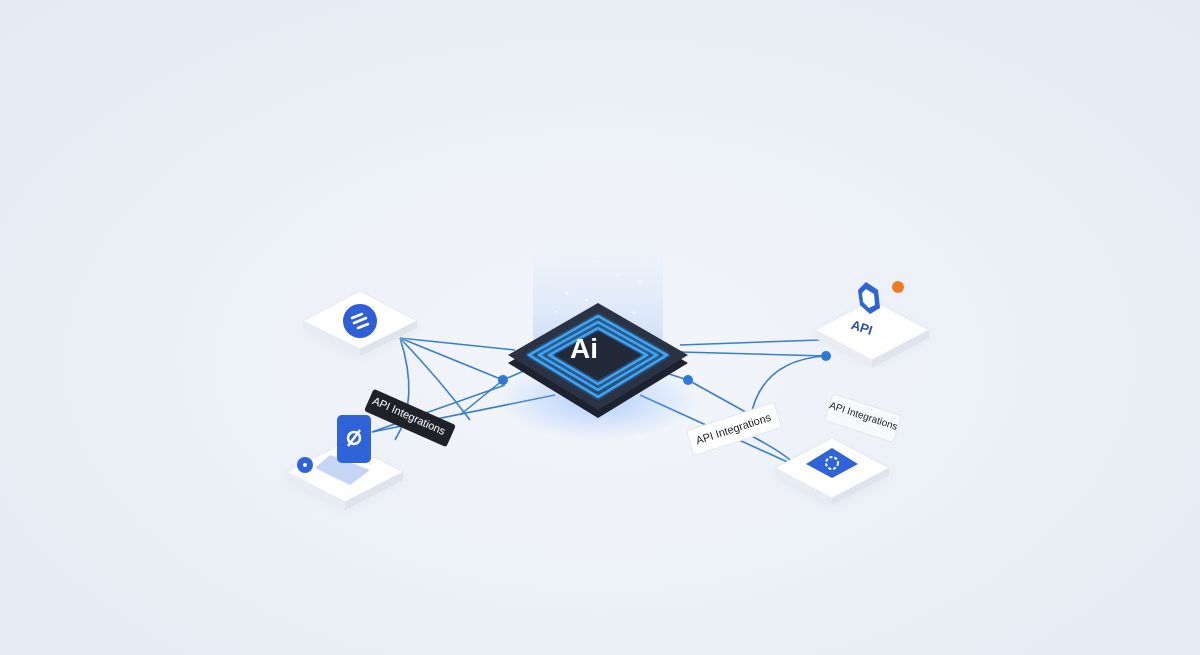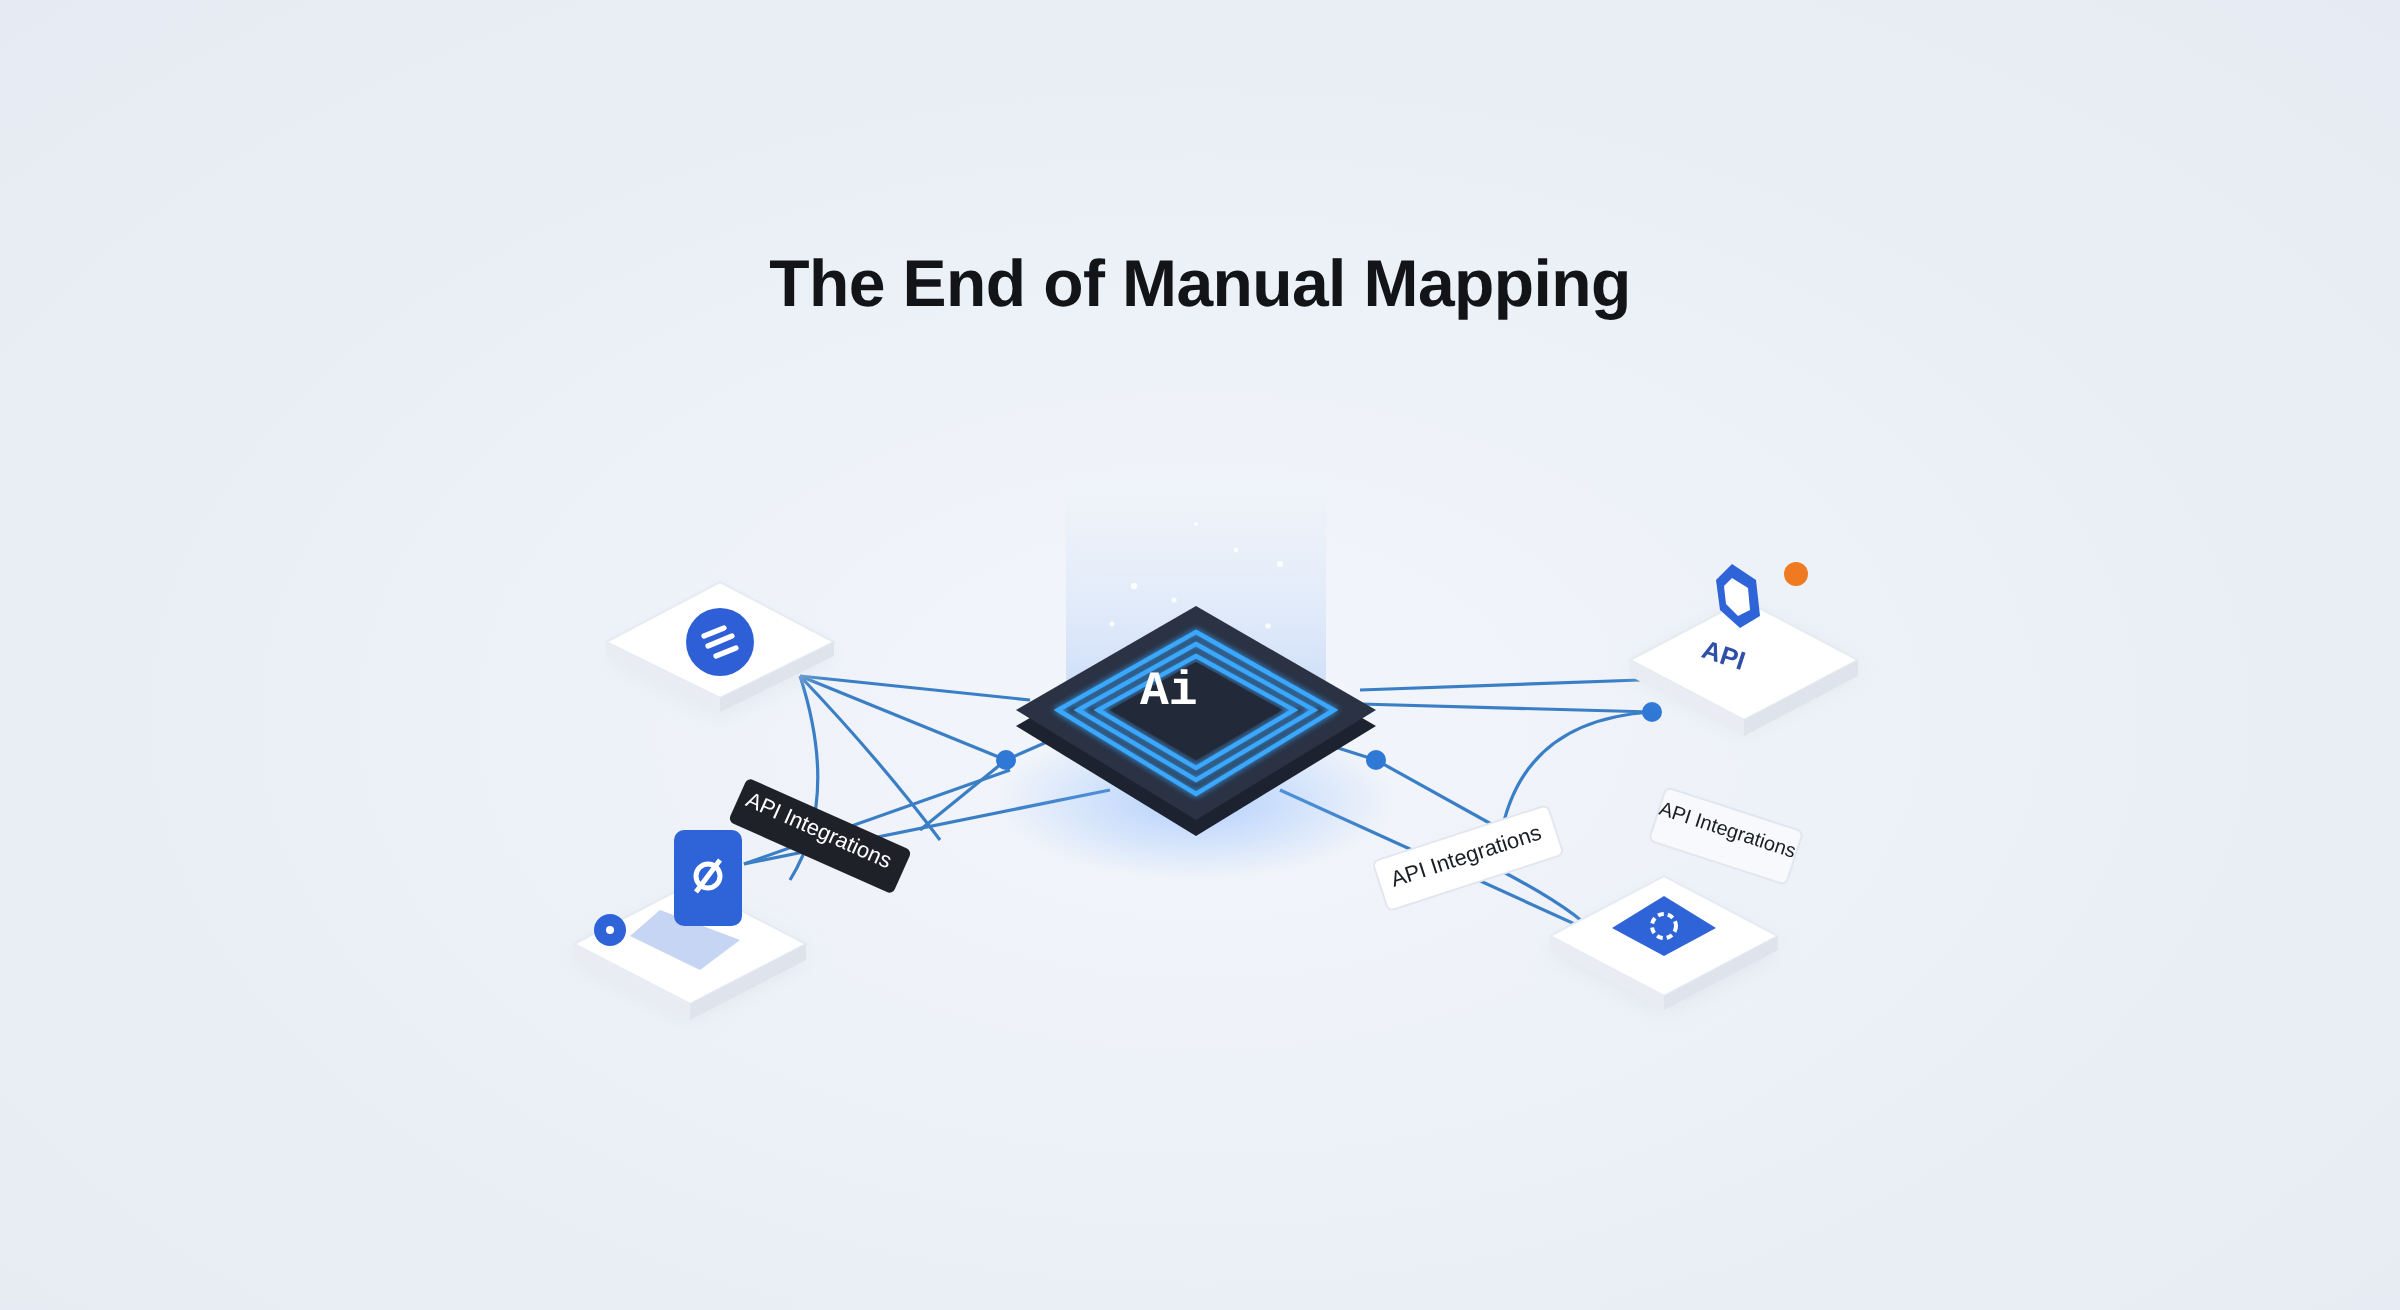--- a/index.html
+++ b/index.html
@@ -15,21 +15,20 @@
   .title div { white-space:nowrap; }
   svg.stage { position:absolute; left:0; top:0; }
   .label {
     position:absolute; white-space:nowrap; font-size:11px;
   }
 </style>
 </head>
 <body>
 
 <div class="title">
-  <div>The End of Manual Mapping</div>
 </div>
 
 <svg class="stage" width="1200" height="655" viewBox="0 0 1200 655">
   <defs>
     <linearGradient id="beam" x1="0" y1="0" x2="0" y2="1">
       <stop offset="0" stop-color="#dbe7fb" stop-opacity="0"></stop>
       <stop offset="1" stop-color="#bcd3f7" stop-opacity="0.9"></stop>
     </linearGradient>
     <radialGradient id="hubglow" cx="0.5" cy="0.5" r="0.5">
       <stop offset="0" stop-color="#7fb2ff" stop-opacity="0.55"></stop>
@@ -144,17 +143,17 @@
     <rect x="-45" y="-12" width="90" height="24" rx="3" fill="#1e2128"></rect>
   </g>
   <g transform="translate(734,429) rotate(-18)">
     <rect x="-46" y="-13" width="92" height="26" rx="3" fill="#ffffff" stroke="#e2e7ef"></rect>
   </g>
   <g transform="translate(863,418) rotate(18)">
     <rect x="-36" y="-14" width="72" height="28" rx="3" fill="#f7f9fc" stroke="#e2e7ef"></rect>
   </g>
 </svg>
 
-<div class="label" style="left:570px;top:333px;font-size:24px;font-weight:700;color:#ffffff;font-family:Liberation Mono, monospace;">Ai</div>
+<div class="label" style="left:570px;top:333px;font-size:28px;font-weight:700;color:#ffffff;">Ai</div>
 <div class="label" style="left:851px;top:320px;font-size:13px;font-weight:700;color:#2f4fa8;transform:rotate(18deg);">API</div>
 <div class="label" style="left:370px;top:410px;width:80px;color:#ffffff;transform:rotate(24deg);">API Integrations</div>
 <div class="label" style="left:694px;top:422px;width:82px;color:#1a1d24;transform:rotate(-18deg);">API Integrations</div>
 <div class="label" style="left:828px;top:410px;width:70px;font-size:10px;color:#1a1d24;transform:rotate(18deg);">API Integrations</div>
 
 </body></html>

